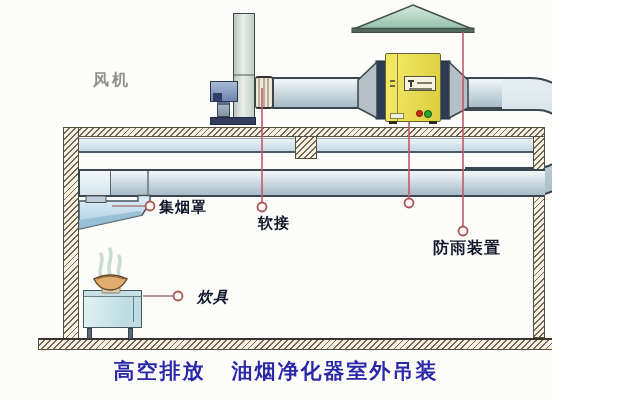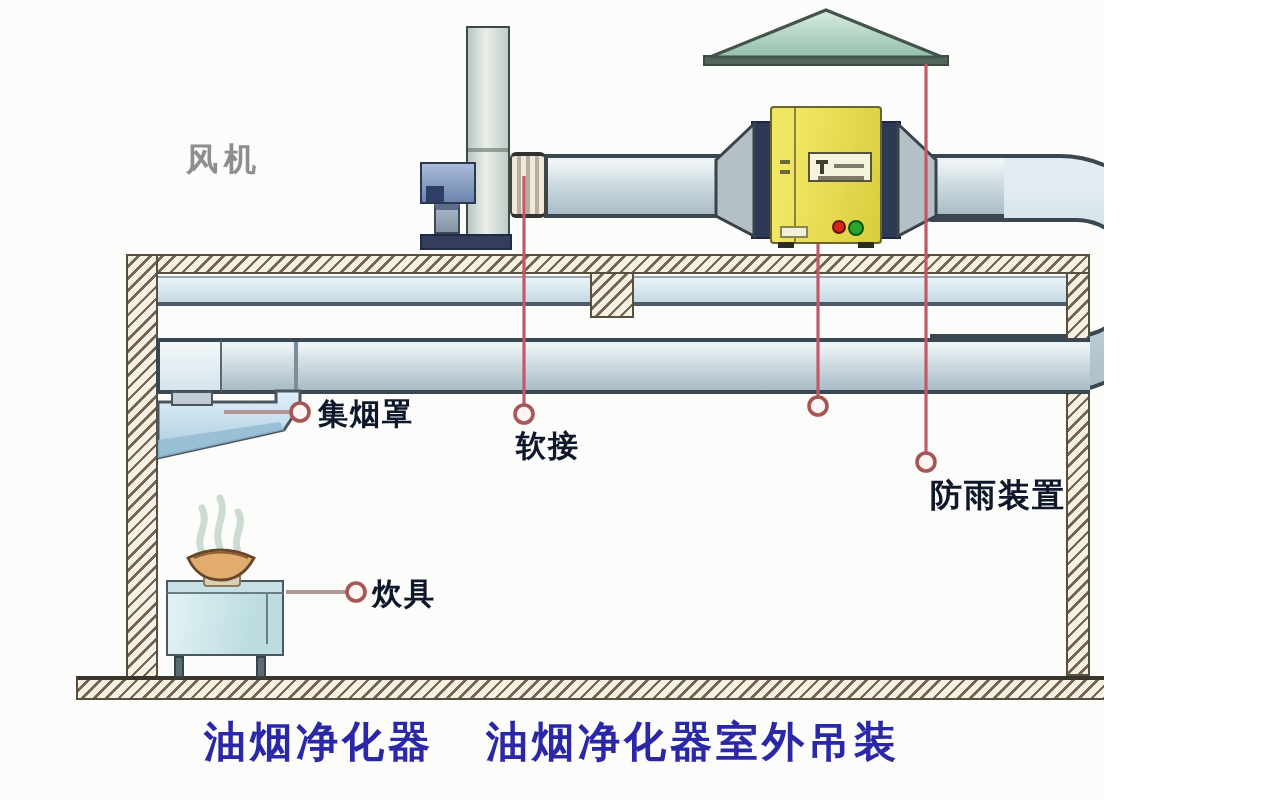--- a/index.html
+++ b/index.html
@@ -172,20 +172,20 @@
     <div id="purifier-btn-red"></div>
     <div id="purifier-btn-green"></div>
     <div id="purifier-sticker"></div>
     <div class="foot" style="left:3px;"></div>
     <div class="foot" style="left:43px;"></div>
   </div>
 
   <div class="lbl lbl-light" style="left:93px;top:70px;">风机</div>
   <div class="lbl" style="left:159px;top:198px;">集烟罩</div>
   <div class="lbl" style="left:258px;top:214px;">软接</div>
-  <div class="lbl" style="left:433px;top:238px;font-size:16px;margin-left:32px;">防雨装置</div>
-  <div class="lbl" style="left:186px;top:288px;">炊具</div>
+  <div class="lbl" style="left:433px;top:238px;font-size:16px;">防雨装置</div>
+  <div class="lbl" style="left:197px;top:288px;font-style:italic;">炊具</div>
 
   <div id="title">
-    <span class="t1">油烟净化器</span><span class="t2">油烟净化器室外吊装</span>
+    <span class="t1">高空排放</span><span class="t2">油烟净化器室外吊装</span>
   </div>
 
 </div>
 
 </body></html>

